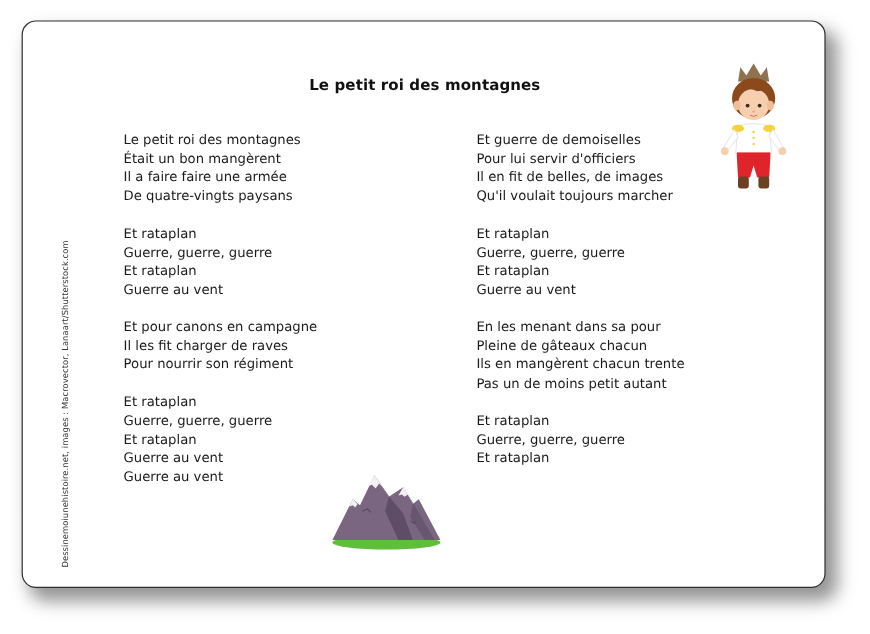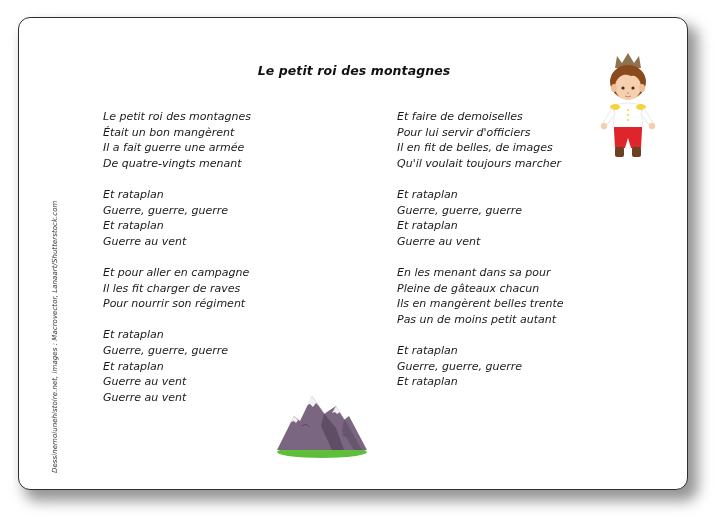--- a/index.html
+++ b/index.html
@@ -28,21 +28,20 @@
     position: absolute;
     left: 18px;
     top: 17px;
     width: 670px;
     height: 473px;
     background: #ffffff;
     border: 1.5px solid #2e2e2e;
     border-radius: 12px;
     box-sizing: border-box;
     overflow: hidden;
-    font-style: italic;
   }
   .title {
     position: absolute;
     left: 0;
     width: 670px;
     top: 45px;
     text-align: center;
     font-size: 12.5px;
     font-weight: bold;
     color: #111111;
@@ -96,60 +95,60 @@
 <div class="shadow"></div>
 
 <div class="card">
 
   <div class="title">Le petit roi des montagnes</div>
 
   <div class="column col-left">
     <div class="stanza">
       <span class="line">Le petit roi des montagnes</span>
       <span class="line">Était un bon mangèrent</span>
-      <span class="line">Il a fait guerre une armée</span>
-      <span class="line">De quatre-vingts menant</span>
-    </div>
-    <div class="stanza">
-      <span class="line">Et rataplan</span>
-      <span class="line">Guerre, guerre, guerre</span>
-      <span class="line">Et rataplan</span>
-      <span class="line">Guerre au vent</span>
-    </div>
-    <div class="stanza">
-      <span class="line">Et pour aller en campagne</span>
+      <span class="line">Il a faire faire une armée</span>
+      <span class="line">De quatre-vingts paysans</span>
+    </div>
+    <div class="stanza">
+      <span class="line">Et rataplan</span>
+      <span class="line">Guerre, guerre, guerre</span>
+      <span class="line">Et rataplan</span>
+      <span class="line">Guerre au vent</span>
+    </div>
+    <div class="stanza">
+      <span class="line">Et pour canons en campagne</span>
       <span class="line">Il les fit charger de raves</span>
       <span class="line">Pour nourrir son régiment</span>
     </div>
     <div class="stanza">
       <span class="line">Et rataplan</span>
       <span class="line">Guerre, guerre, guerre</span>
       <span class="line">Et rataplan</span>
       <span class="line">Guerre au vent</span>
       <span class="line">Guerre au vent</span>
     </div>
   </div>
 
   <div class="column col-right">
     <div class="stanza">
-      <span class="line">Et faire de demoiselles</span>
+      <span class="line">Et guerre de demoiselles</span>
       <span class="line">Pour lui servir d'officiers</span>
       <span class="line">Il en fit de belles, de images</span>
       <span class="line">Qu'il voulait toujours marcher</span>
     </div>
     <div class="stanza">
       <span class="line">Et rataplan</span>
       <span class="line">Guerre, guerre, guerre</span>
       <span class="line">Et rataplan</span>
       <span class="line">Guerre au vent</span>
     </div>
     <div class="stanza">
       <span class="line">En les menant dans sa pour</span>
       <span class="line">Pleine de gâteaux chacun</span>
-      <span class="line">Ils en mangèrent belles trente</span>
+      <span class="line">Ils en mangèrent chacun trente</span>
       <span class="line">Pas un de moins petit autant</span>
     </div>
     <div class="stanza">
       <span class="line">Et rataplan</span>
       <span class="line">Guerre, guerre, guerre</span>
       <span class="line">Et rataplan</span>
     </div>
   </div>
 
   <div class="credit">Dessinemoiunehistoire.net, images : Macrovector, Lanaart/Shutterstock.com</div>

